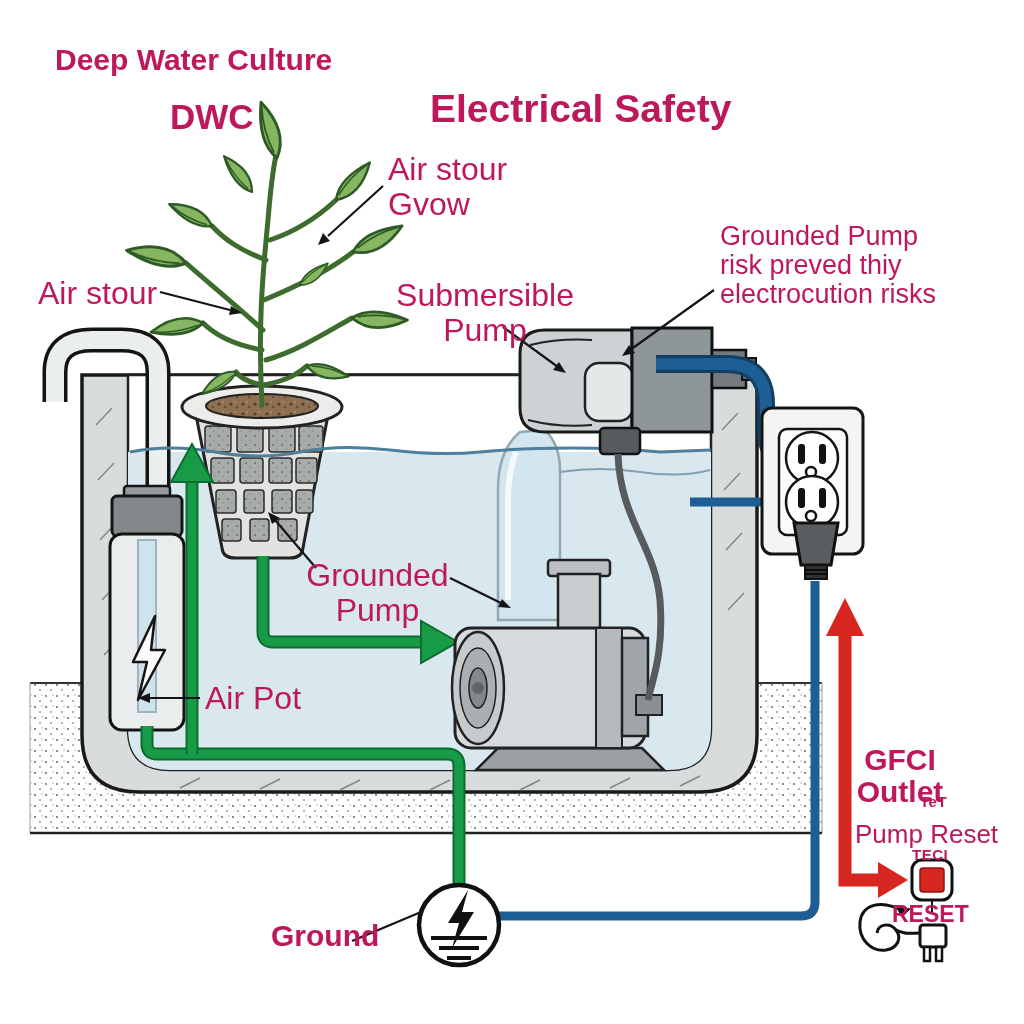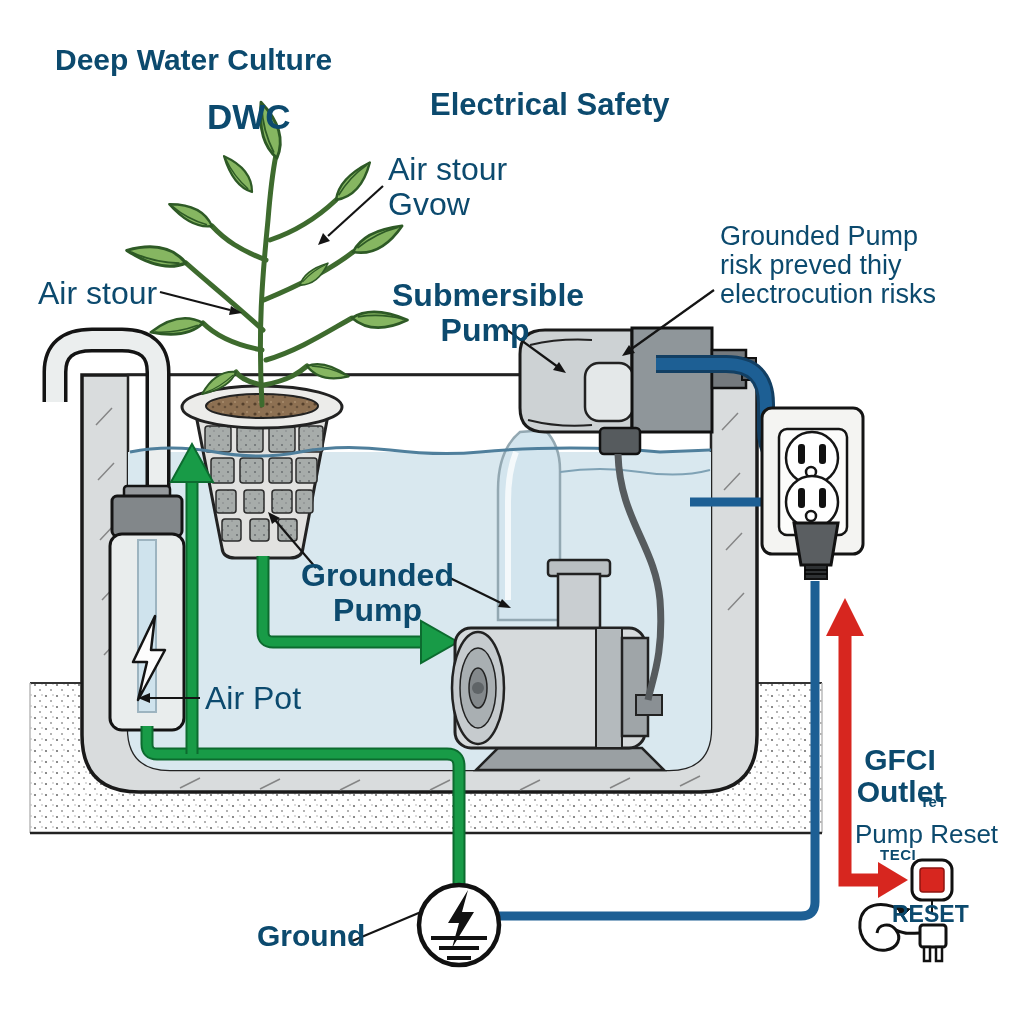--- a/index.html
+++ b/index.html
@@ -1,24 +1,24 @@
 <!DOCTYPE html>
 <html><head>
 <meta charset="utf-8">
 <style>
   html,body{margin:0;padding:0;background:#ffffff;}
   .canvas{position:relative;width:1024px;height:1024px;background:#ffffff;overflow:hidden;
           font-family:"Liberation Sans","DejaVu Sans",sans-serif;color:#191919;}
   .canvas svg{position:absolute;left:0;top:0;}
-  .lbl{position:absolute;white-space:pre-line;line-height:1.08;color:#0c4a6e;}
+  .lbl{position:absolute;white-space:pre-line;line-height:1.08;color:#be185d;}
   .b{font-weight:bold;}
-  .ctr{text-align:center;font-weight:bold;}
+  .ctr{text-align:center;}
   .t30{font-size:30px;}
   .t35{font-size:35px;}
-  .t31{font-size:31px;}
+  .t31{font-size:39px;}
   .t28{font-size:32px;}
   .t27{font-size:27px;}
   .t26{font-size:26px;}
   .t15{font-size:15px;font-weight:bold;letter-spacing:.5px;}
   .t17{font-size:23px;font-weight:bold;}
 </style>
 </head>
 <body>
 
 <div class="canvas">
@@ -239,36 +239,36 @@
     <polygon points="242,313 229,315 231,306"></polygon>
     <polygon points="566,373 553,370 559,362"></polygon>
     <polygon points="622,356 635,353 629,345"></polygon>
     <polygon points="268,512 280,518 272,524"></polygon>
     <polygon points="511,608 498,607 502,599"></polygon>
     <polygon points="138,698 150,693 150,703"></polygon>
   </g>
 </svg>
 
 <div class="lbl b t30" style="left:55px;top:44px;">Deep Water Culture</div>
-<div class="lbl b t35" style="left:170px;top:98px;margin-left:37px;">DWC</div>
+<div class="lbl b t35" style="left:170px;top:98px;">DWC</div>
 <div class="lbl b t31" style="left:430px;top:88px;">Electrical Safety</div>
 
 <div class="lbl t28" style="left:388px;top:152px;">Air stour
 Gvow</div>
 <div class="lbl t28" style="left:38px;top:276px;">Air stour</div>
 <div class="lbl t28 ctr" style="left:392px;top:278px;width:186px;">Submersible
 Pump</div>
 <div class="lbl t27" style="left:720px;top:222px;">Grounded Pump
 risk preved thiy
 electrocution risks</div>
 <div class="lbl t28 ctr" style="left:300px;top:558px;width:155px;">Grounded
 Pump</div>
 <div class="lbl t28" style="left:205px;top:681px;">Air Pot</div>
 
 <div class="lbl b t30 ctr" style="left:844px;top:744px;width:112px;">GFCI
 Outlet</div>
 <div class="lbl t26" style="left:855px;top:820px;">Pump Reset</div>
-<div class="lbl t15" style="left:880px;top:847px;">TECI</div>
+<div class="lbl t15" style="left:912px;top:847px;">TECI</div>
 <div class="lbl t15" style="left:920px;top:794px;">TeT</div>
 <div class="lbl t17" style="left:892px;top:902px;">RESET</div>
-<div class="lbl b t30" style="left:257px;top:920px;">Ground</div>
+<div class="lbl b t30" style="left:271px;top:920px;">Ground</div>
 
 </div>
 
 </body></html>

